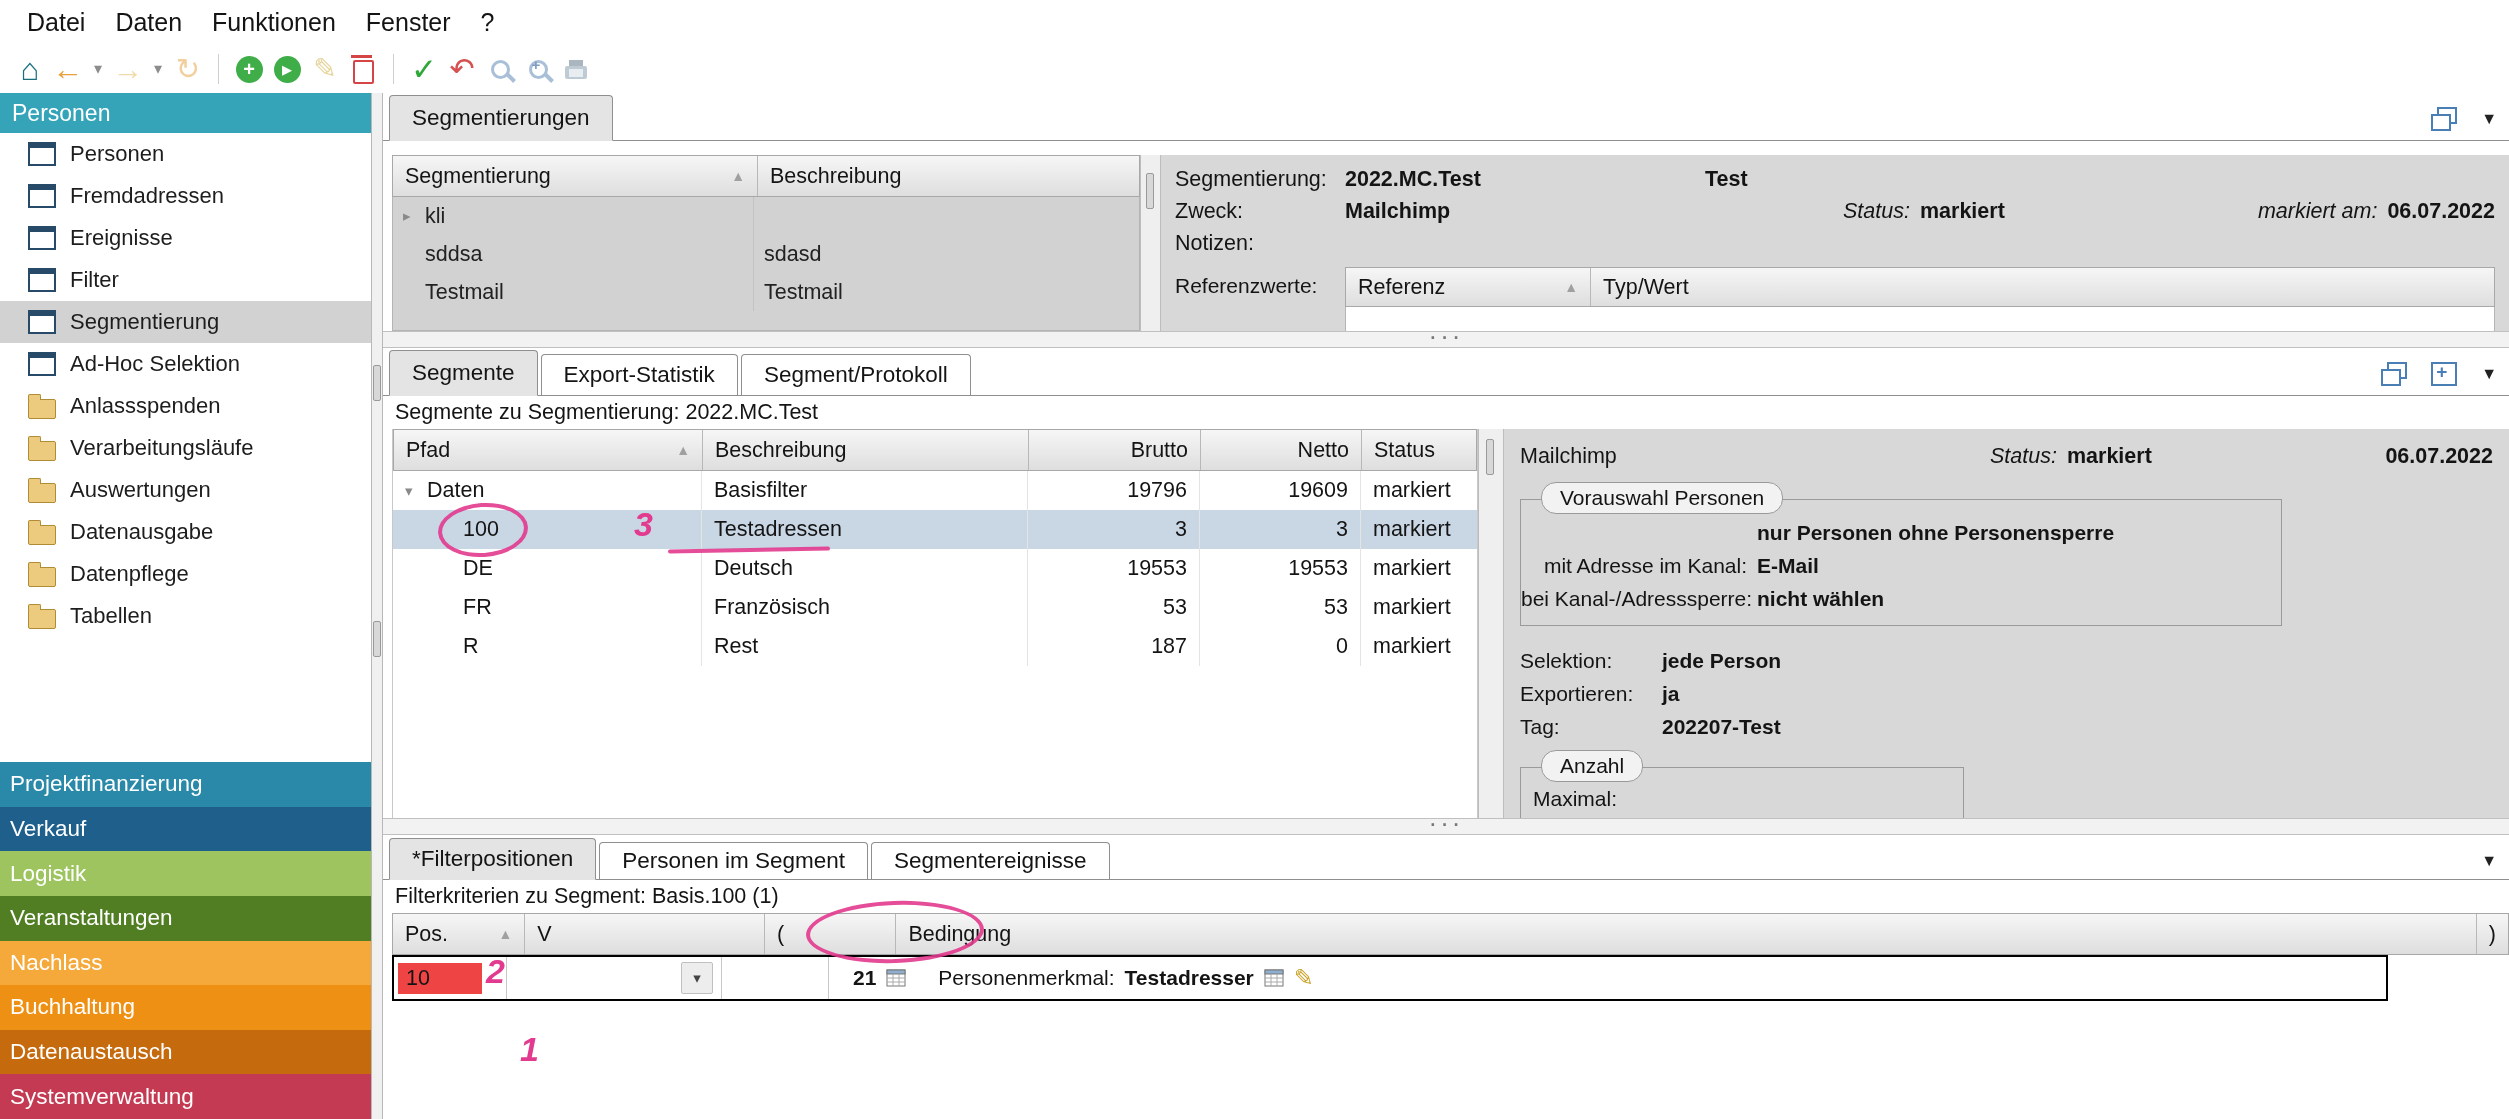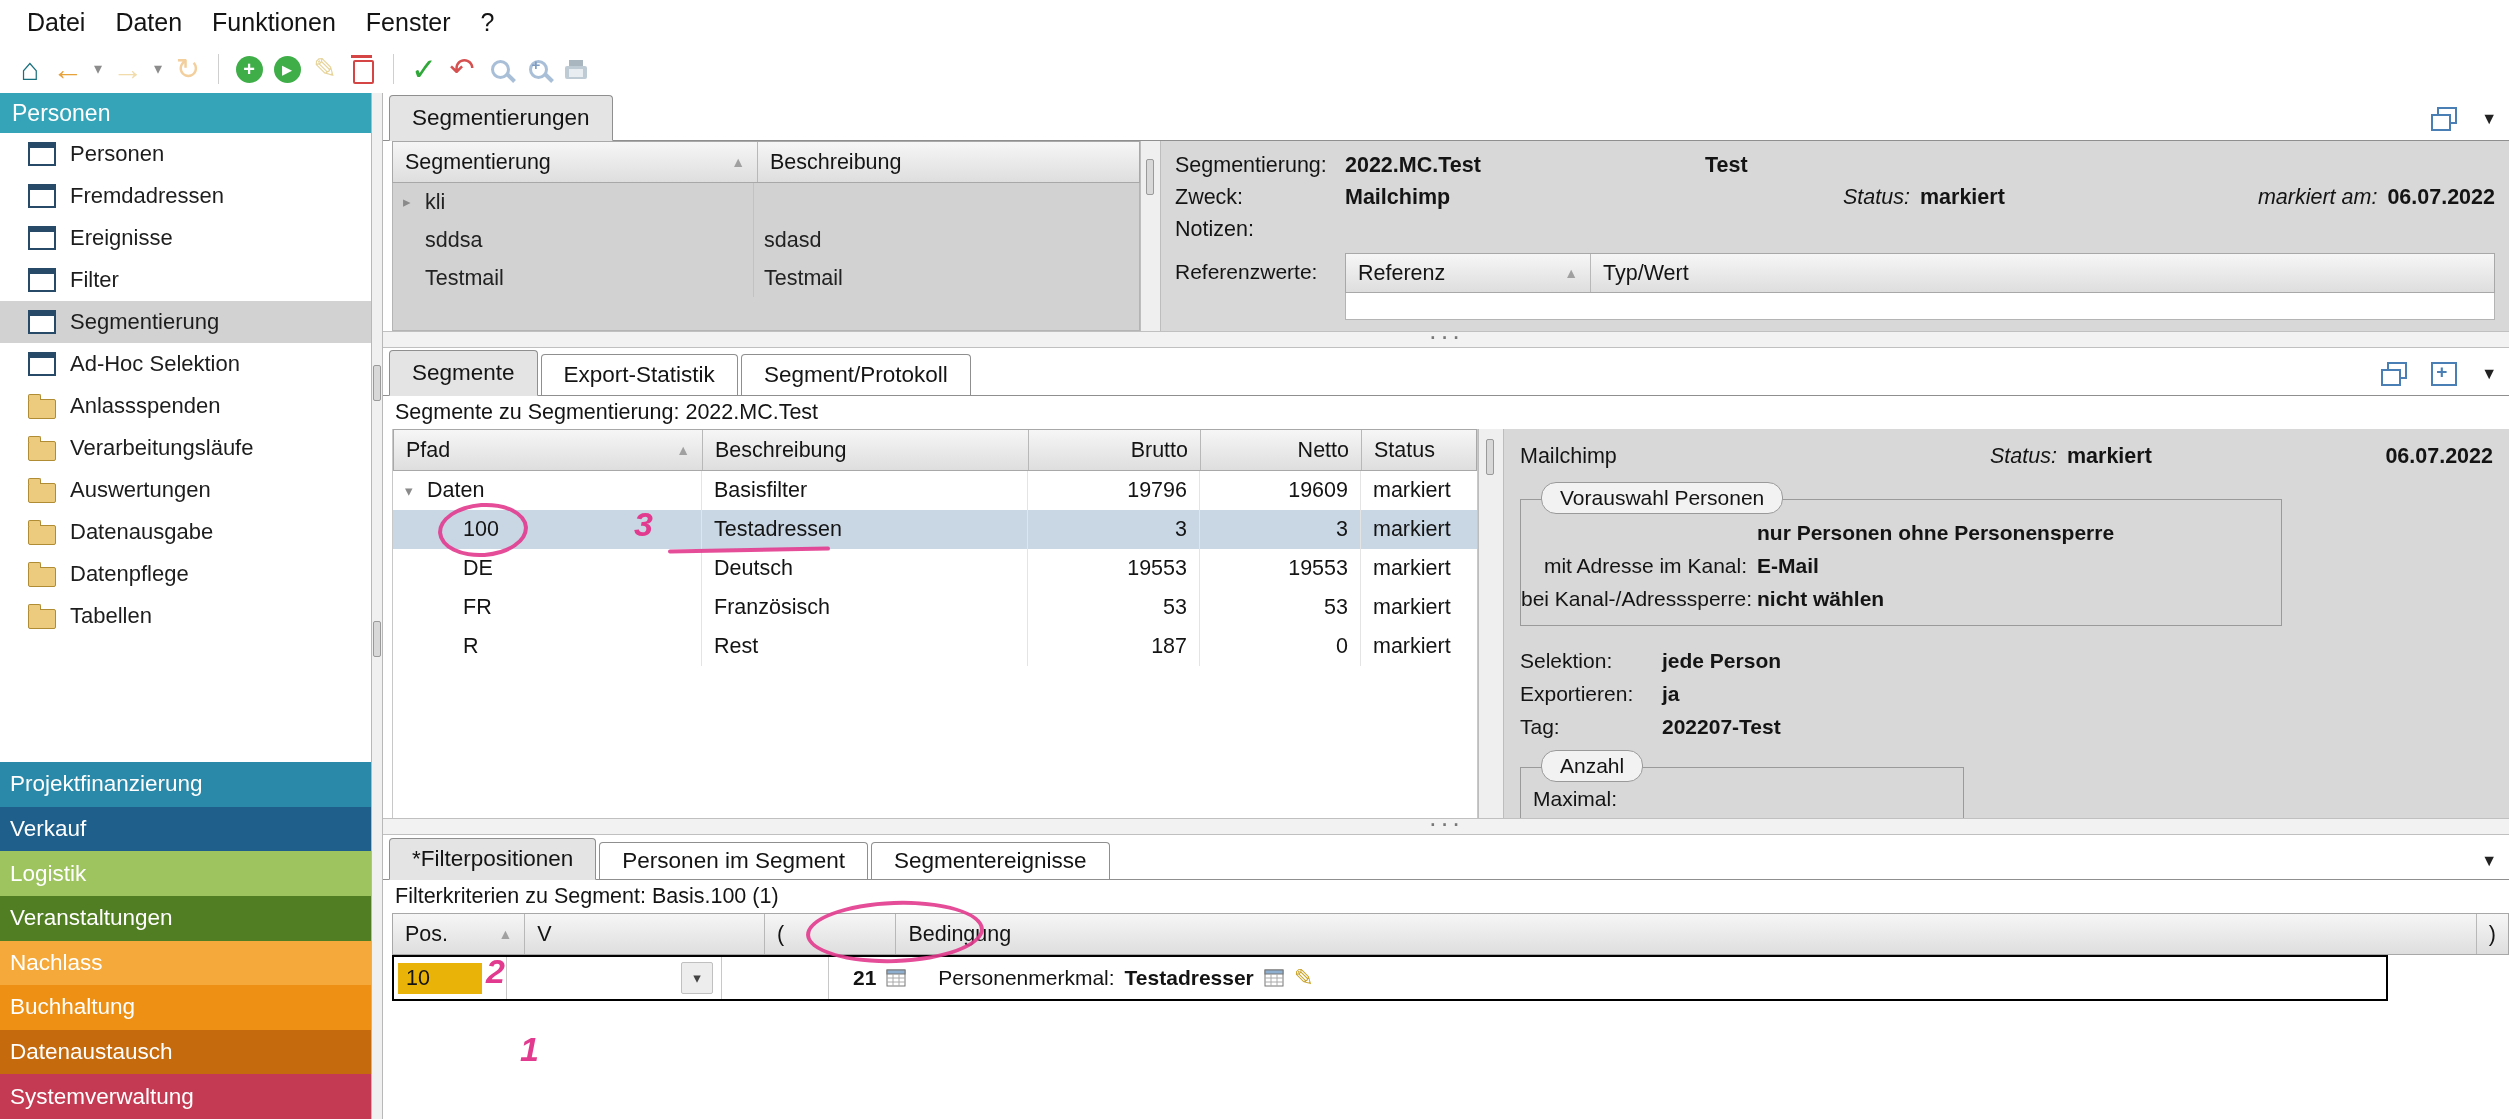--- a/index.html
+++ b/index.html
@@ -74,21 +74,21 @@
 
 .thead{display:flex;background:linear-gradient(#F6F6F6,#DEDEDE);border:1px solid #A8A8A8;flex:none;}
 .th{display:flex;align-items:center;padding:0 12px;height:40px;border-right:1px solid #B8B8B8;font-size:21.5px;white-space:nowrap;}
 .sort{margin-left:auto;color:#A0A0A0;font-size:14px;padding-left:14px;}
 .tree{width:22px;color:#8A8A8A;font-size:15px;flex:none;}
 .b{font-weight:bold;}
 .i{font-style:italic;}
 .ml-a{margin-left:auto;}
 
 
-.sec-top{height:238px;display:flex;flex-direction:column;overflow:hidden;}
+.sec-top{height:238px;display:flex;flex-direction:column;overflow:hidden;gap:14px;}
 .sec-top-content{flex:1;display:flex;min-height:0;}
 .seg-table{width:748px;margin-left:9px;display:flex;flex-direction:column;}
 .seg-table .c1{width:340px;}
 .seg-table .c2{flex:1;border-right:none;}
 .seg-body{flex:1;background:#D2D2D2;border:1px solid #B4B4B4;border-top:none;}
 .seg-row{display:flex;height:38px;align-items:center;font-size:21.5px;color:#222;}
 .seg-row .td{display:flex;align-items:center;height:100%;padding:0 10px;}
 .seg-row .td.c1{width:340px;border-right:1px solid #C2C2C2;}
 .mini-vsplit{width:19px;background:#EFEFEF;border-left:1px solid #BDBDBD;border-right:1px solid #BDBDBD;position:relative;flex:none;}
 .mini-vsplit .vgrip{top:18px;left:5px;}
@@ -147,21 +147,21 @@
 .ftable .th.open{width:107px;}
 .ftable .th.bed{width:1565px;}
 .ftable .th.close{flex:1;border-right:none;}
 .frow-wrap{display:flex;flex:none;}
 .frow{width:1996px;height:46px;border:2px solid #000;display:flex;background:#fff;box-sizing:border-box;}
 .fcell{height:100%;display:flex;align-items:center;border-right:1px solid #C8C8C8;}
 .fcell.pos{width:104px;padding:0 4px;}
 .fcell.v{width:214px;position:relative;}
 .fcell.open{width:106px;}
 .fcell.bed{flex:1;border-right:none;padding-left:24px;gap:10px;white-space:nowrap;}
-.possel{background:#eab308;padding:3px 10px 3px 8px;min-width:84px;font-size:21.5px;box-sizing:border-box;}
+.possel{background:#ef4444;padding:3px 10px 3px 8px;min-width:84px;font-size:21.5px;box-sizing:border-box;}
 .combo{position:absolute;right:8px;top:50%;transform:translateY(-50%);width:30px;height:30px;display:flex;align-items:center;justify-content:center;
        font-size:15px;color:#444;background:#EDEDED;border:1px solid #C0C0C0;border-radius:2px;}
 .hand{color:#C9A227;font-size:24px;}
 .mm-gap{margin-left:22px;}
 .fclose-area{flex:1;background:#fff;}
 .ffill{flex:1;background:#fff;}
 
 
 .ann-layer{position:absolute;left:0;top:0;width:2509px;height:1119px;pointer-events:none;z-index:60;}
 .ellipse{position:absolute;border:4px solid #E23A8E;border-radius:50%;opacity:.9;}

